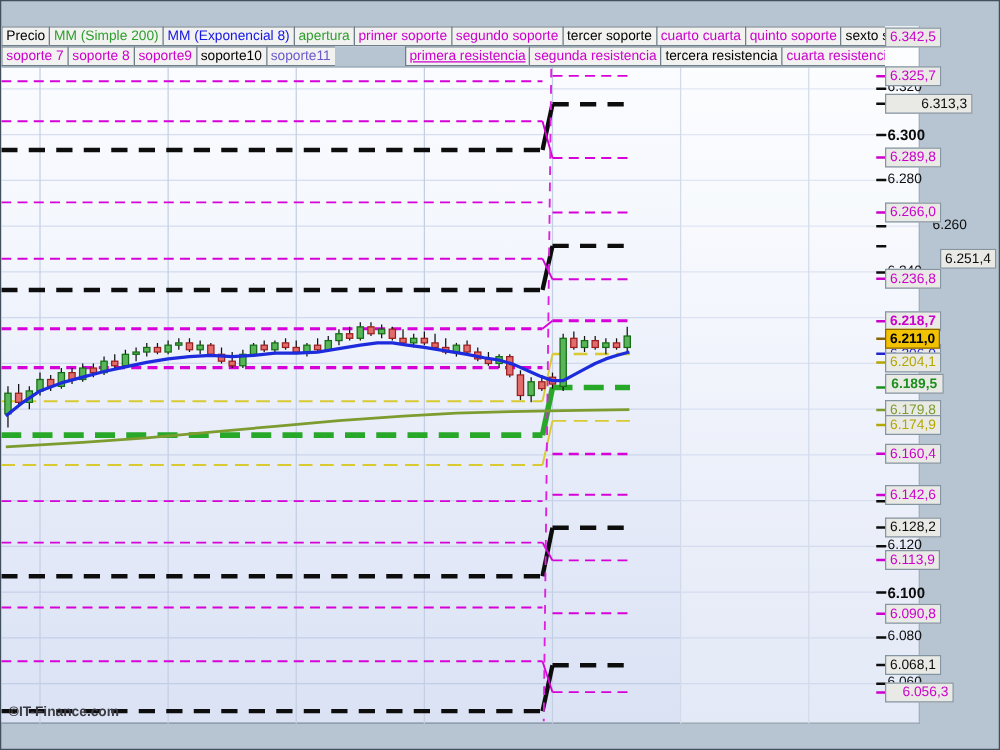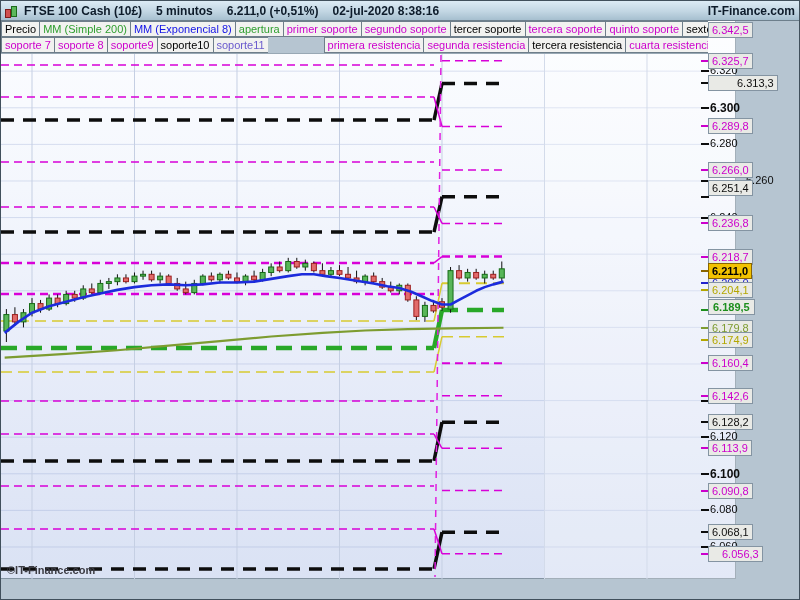--- a/index.html
+++ b/index.html
@@ -45,33 +45,20 @@
   
   #taxis{position:absolute;left:0;top:578px;width:800px;height:22px;background:#b6c5d1;}
   .tlab{position:absolute;top:3px;font-size:11px;color:#0d0d0d;transform:translateX(-50%);}
   #wmark{position:absolute;left:6px;top:563px;font-size:11px;font-weight:bold;color:#3c3c44;z-index:3;}
 </style>
 </head>
 <body>
 
 <div id="screen">
 
-  <div id="hdr">
-    <span id="cicon">
-      <i class="w1"></i>
-        <i class="w2"></i>
-        <i class="c1"></i>
-        <i class="c2"></i>
-    </span>
-    <span class="seg">FTSE 100 Cash (10£)</span>
-    <span class="seg">5 minutos</span>
-    <span class="seg">6.211,0 (+0,51%)</span>
-    <span class="seg">02-jul-2020 8:38:16</span>
-    <span id="brand">IT-Finance.com</span>
-  </div>
 
   <div id="plot">
     <svg id="csvg" width="735" height="558">
         <line x1="0" y1="525.975" x2="735" y2="525.975" stroke="rgba(130,150,200,0.28)" stroke-width="1"></line>
         <line x1="0" y1="489.375" x2="735" y2="489.375" stroke="rgba(130,150,200,0.28)" stroke-width="1"></line>
         <line x1="0" y1="452.77500000000003" x2="735" y2="452.77500000000003" stroke="rgba(130,150,200,0.28)" stroke-width="1"></line>
         <line x1="0" y1="416.175" x2="735" y2="416.175" stroke="rgba(130,150,200,0.28)" stroke-width="1"></line>
         <line x1="0" y1="379.575" x2="735" y2="379.575" stroke="rgba(130,150,200,0.28)" stroke-width="1"></line>
         <line x1="0" y1="342.975" x2="735" y2="342.975" stroke="rgba(130,150,200,0.28)" stroke-width="1"></line>
         <line x1="0" y1="306.375" x2="735" y2="306.375" stroke="rgba(130,150,200,0.28)" stroke-width="1"></line>
@@ -261,32 +248,32 @@
         <polyline points="3.667200000000001,311.865 17.3336,300.885 31,291.735 48.083,285.33 65.166,280.755 82.249,276.18 99.332,272.52 116.41499999999999,268.86 133.498,266.115 150.581,264.28499999999997 167.664,263.37 184.74699999999999,264.28499999999997 201.82999999999998,263.37 218.91299999999998,261.54 235.99599999999998,261.54 253.07899999999998,260.625 270.162,257.88 287.245,255.135 300.9114,253.305 312.8695,253.305 324.82759999999996,255.135 338.49399999999997,256.96500000000003 355.577,259.71000000000004 372.65999999999997,262.45500000000004 386.3264,265.2 398.2845,267.03000000000003 410.2426,270.69 420.4924,275.265 430.74219999999997,279.84000000000003 440.99199999999996,283.5 449.5335,283.5 458.075,278.925 466.6165,274.35 475.15799999999996,269.77500000000003 483.6995,266.115 492.241,263.37 502.4908,260.625" fill="none" stroke="#1c2bdc" stroke-width="2.6" stroke-linejoin="round"></polyline>
       </svg>
     <div id="lrow1" class="lrow">
         <span class="litem" style="color: rgb(0, 0, 0);">Precio</span>
         <span class="litem" style="color: rgb(46, 158, 46);">MM (Simple 200)</span>
         <span class="litem" style="color: rgb(20, 20, 230);">MM (Exponencial 8)</span>
         <span class="litem" style="color: rgb(46, 158, 46);">apertura</span>
         <span class="litem" style="color: rgb(204, 0, 204);">primer soporte</span>
         <span class="litem" style="color: rgb(204, 0, 204);">segundo soporte</span>
         <span class="litem" style="color: rgb(0, 0, 0);">tercer soporte</span>
-        <span class="litem" style="color: rgb(204, 0, 204);">tercera soporte</span>
+        <span class="litem" style="color: rgb(204, 0, 204);">cuarto cuarta</span>
         <span class="litem" style="color: rgb(204, 0, 204);">quinto soporte</span>
         <span class="litem" style="color: rgb(0, 0, 0);">sexto soporte</span>
       </div>
     <div id="lrow2" class="lrow">
         <span class="litem" style="color: rgb(204, 0, 204);">soporte 7</span>
         <span class="litem" style="color: rgb(204, 0, 204);">soporte 8</span>
         <span class="litem" style="color: rgb(204, 0, 204);">soporte9</span>
         <span class="litem" style="color: rgb(0, 0, 0);">soporte10</span>
         <span class="litem" style="color: rgb(106, 90, 205);">soporte11</span>
         <span class="litem" style="color: rgb(0, 0, 0); margin-top: 24px;">soporte12</span>
-        <span class="litem" style="color: rgb(204, 0, 204);">primera resistencia</span>
+        <span class="litem" style="color: rgb(204, 0, 204); text-decoration: underline;">primera resistencia</span>
         <span class="litem" style="color: rgb(204, 0, 204);">segunda resistencia</span>
         <span class="litem" style="color: rgb(0, 0, 0);">tercera resistencia</span>
         <span class="litem" style="color: rgb(204, 0, 204);">cuarta resistencia</span>
       </div>
   </div>
 
   <div id="paxis"></div>
 
   <div id="wmark">©IT-Finance.com</div>
 
@@ -314,25 +301,25 @@
     <div class="pbox m" style="top: 21px;">6.342,5</div>
     <div class="tick" style="top: 28px; background: rgb(204, 0, 204);"></div>
     <div class="pbox m" style="top: 51.744px;">6.325,7</div>
     <div class="tick" style="top: 58.744px; background: rgb(204, 0, 204);"></div>
     <div class="pbox k" style="top: 74.436px; padding-left: 28px;">6.313,3</div>
     <div class="tick" style="top: 81.436px; background: rgb(13, 13, 13);"></div>
     <div class="pbox m" style="top: 117.441px;">6.289,8</div>
     <div class="tick" style="top: 124.441px; background: rgb(204, 0, 204);"></div>
     <div class="pbox m" style="top: 160.995px;">6.266,0</div>
     <div class="tick" style="top: 167.995px; background: rgb(204, 0, 204);"></div>
-    <div class="pbox k" style="top: 179px;">6.251,4</div>
+    <div class="pbox k" style="top: 198px; margin-left: 44px;">6.251,4</div>
     <div class="tick" style="top: 194.713px; background: rgb(13, 13, 13);"></div>
     <div class="pbox m" style="top: 214.431px;">6.236,8</div>
     <div class="tick" style="top: 221.431px; background: rgb(204, 0, 204);"></div>
-    <div class="pbox m" style="top: 247.554px;">6.218,7</div>
+    <div class="pbox m" style="top: 247.554px; font-weight: bold;">6.218,7</div>
     <div class="tick" style="top: 254.554px; background: rgb(204, 0, 204);"></div>
     <div class="pbox b" style="top: 273.795px;">6.206,0</div>
     <div class="tick" style="top: 280.795px; background: rgb(34, 34, 204);"></div>
     <div class="pbox cur" style="top: 261.645px;">6.211,0</div>
     <div class="tick" style="top: 268.645px; background: rgb(138, 101, 0);"></div>
     <div class="pbox yl" style="top: 281.272px;">6.204,1</div>
     <div class="tick" style="top: 288.272px; background: rgb(179, 167, 0);"></div>
     <div class="pbox big" style="top: 297.99px;">6.189,5</div>
     <div class="tick" style="top: 307.99px; background: rgb(29, 143, 29);"></div>
     <div class="pbox ol" style="top: 318.741px;">6.179,8</div>

